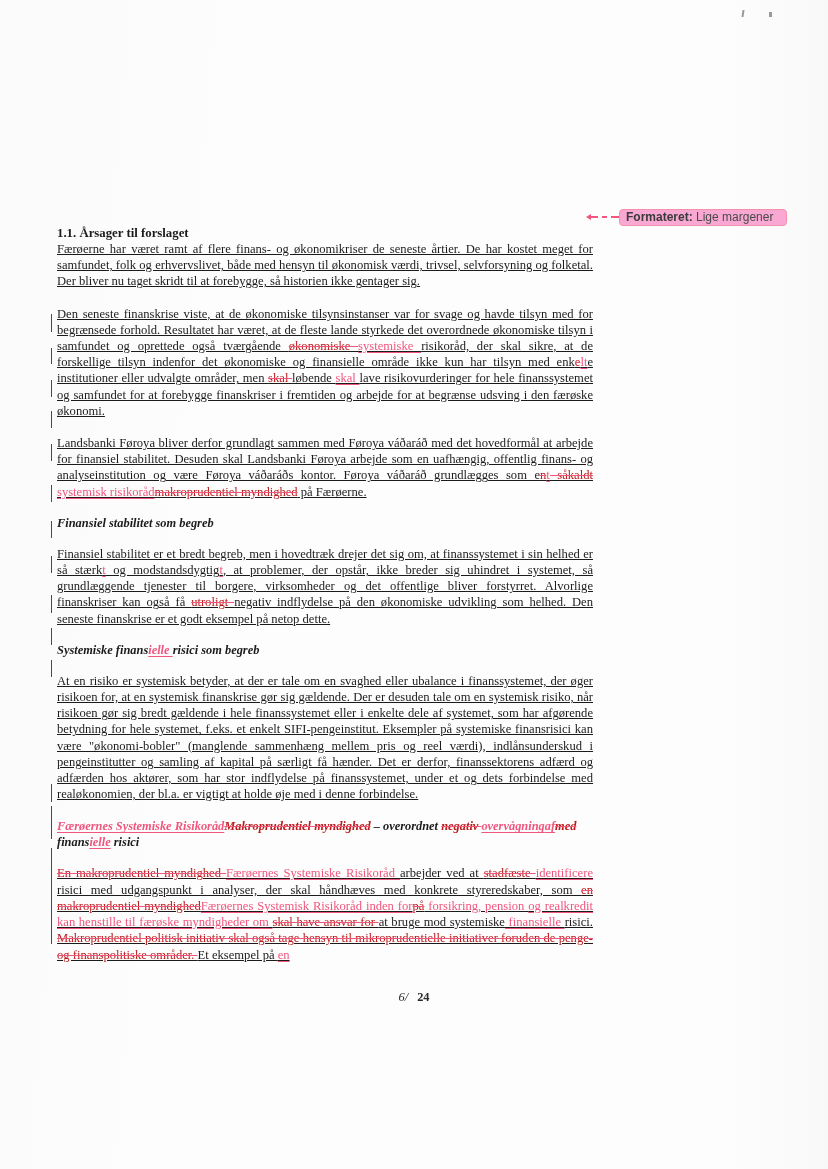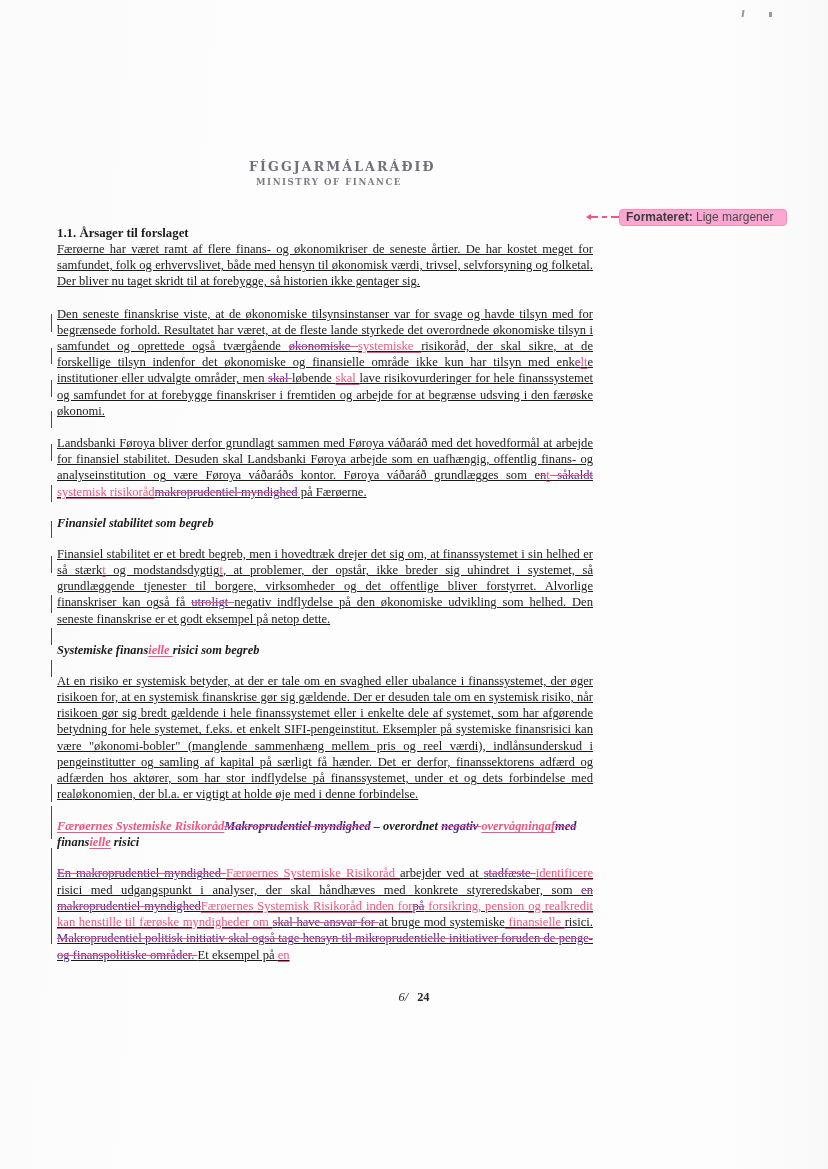--- a/index.html
+++ b/index.html
@@ -116,21 +116,21 @@
   }
 
   
   .ins {
     color: #f0567e;
     text-decoration: underline;
     text-decoration-color: #f0567e;
     text-underline-offset: 1.5px;
   }
   .del {
-    color: #4c1d95;
+    color: #b91c1c;
     text-decoration: line-through;
     text-decoration-color: #f0567e;
   }
   .redtext { color: #f0567e; }
 
   
   .change-bar {
     position: absolute;
     left: 51px;
     width: 1.4px;
@@ -204,24 +204,20 @@
 <body>
 
 <div class="page-scan">
   <div class="scan-noise"></div>
 
   <div class="corner-marks">
     <span class="speck a"></span>
     <span class="speck b"></span>
   </div>
 
-  <div class="logo-block">
-    <div class="logo-main">FÍGGJARMÁLARÁÐIÐ</div>
-    <div class="logo-sub">MINISTRY OF FINANCE</div>
-  </div>
 
   <div class="change-bar" style="top:314px; height:18px;"></div>
   <div class="change-bar" style="top:348px; height:16px;"></div>
   <div class="change-bar" style="top:380px; height:17px;"></div>
   <div class="change-bar" style="top:411px; height:17px;"></div>
   <div class="change-bar" style="top:444px; height:17px;"></div>
   <div class="change-bar" style="top:485px; height:17px;"></div>
   <div class="change-bar" style="top:521px; height:17px;"></div>
   <div class="change-bar" style="top:556px; height:17px;"></div>
   <div class="change-bar" style="top:595px; height:18px;"></div>

